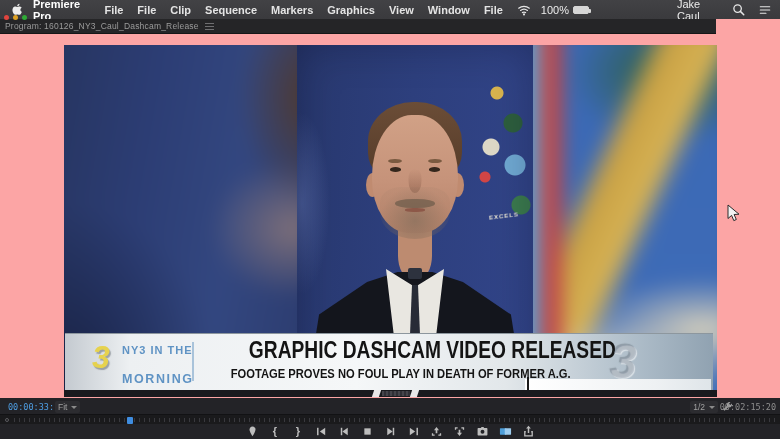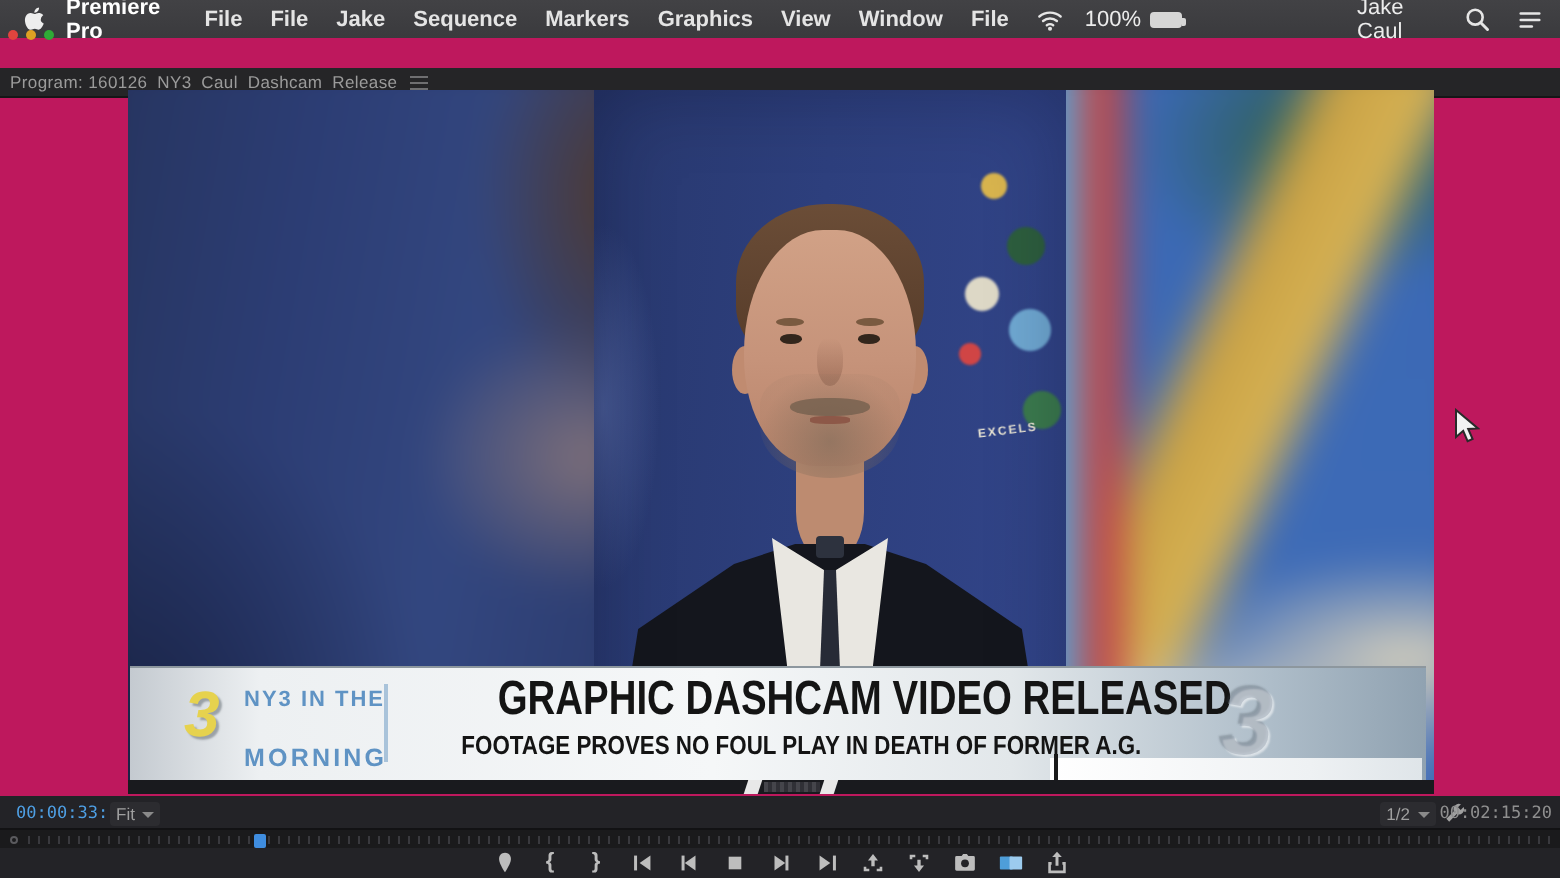--- a/index.html
+++ b/index.html
@@ -1,19 +1,19 @@
 <!DOCTYPE html>
 <html><head>
 <meta charset="utf-8">
 <style>
   * { margin:0; padding:0; box-sizing:border-box; }
   html,body { background:#111; }
   #screen {
     position:relative; width:780px; height:439px; overflow:hidden;
-    background:#be185d; font-family:"Liberation Sans", sans-serif;
+    background:#fca5a5; font-family:"Liberation Sans", sans-serif;
     -webkit-font-smoothing:antialiased;
   }
 
   
   .menubar {
     position:absolute; top:0; left:0; width:780px; height:19px;
     background:linear-gradient(#424245,#3a3a3d);
     display:flex; align-items:center; padding:0 8px;
     color:#ececec; font-size:11px;
   }
@@ -29,21 +29,21 @@
   .menubar .mb-ic + .mb-ic { margin-left:12px; }
   .search-ic { margin-left:0; }
 
   
   .lights { position:absolute; top:15px; left:4px; display:flex; gap:4px; z-index:40; }
   .lights i { width:5px; height:5px; border-radius:50%; display:block; }
   .lt-r { background:#e0443e; } .lt-y { background:#dea123; } .lt-g { background:#2faa36; }
 
   
   .tabbar {
-    position:absolute; top:34px; left:0; width:780px; height:15px;
+    position:absolute; top:19px; left:0; width:716px; height:15px;
     background:#252527; border-bottom:1px solid #161617;
     display:flex; align-items:center; padding-left:5px;
   }
   .tab-label { font-size:8.5px; color:#9b9b9b; letter-spacing:.2px; }
   .panel-menu { width:9px; height:7px; margin-left:6px; display:flex; flex-direction:column; justify-content:space-between; }
   .panel-menu i { display:block; height:1px; background:#6f6f71; }
 
   
   .video { position:absolute; left:64px; top:45px; width:653px; height:352px; overflow:hidden; background:#1a2038; }
   .bg-left, .bg-right, .clip { position:absolute; top:0; height:352px; overflow:hidden; }
@@ -187,21 +187,21 @@
 
 <div id="screen">
 
   <div class="menubar">
     <svg class="apple" viewBox="0 0 14 14">
       <path fill="#eeeeee" d="M11.18 7.44c-.02-1.6 1.3-2.37 1.36-2.41-.74-1.08-1.9-1.23-2.3-1.25-.98-.1-1.91.58-2.4.58-.5 0-1.26-.57-2.07-.55-1.07.02-2.05.62-2.6 1.57-1.1 1.92-.28 4.76.8 6.32.52.76 1.15 1.11 1.97 1.08.79-.03 1.09-.51 2.04-.51.95 0 1.22.51 2.06.5.85-.02 1.39-.77 1.91-1.54.6-.88.84-1.73.86-1.78-.02-.01-1.65-.63-1.63-2.01zM9.6 2.74c.43-.53.73-1.26.65-1.99-.63.03-1.39.42-1.84.94-.4.46-.76 1.21-.66 1.92.7.06 1.41-.36 1.85-.87z"></path>
     </svg>
     <span class="appname">Premiere Pro</span>
     <span class="menu">File</span>
     <span class="menu">File</span>
-    <span class="menu">Jake</span>
+    <span class="menu">Clip</span>
     <span class="menu">Sequence</span>
     <span class="menu">Markers</span>
     <span class="menu">Graphics</span>
     <span class="menu">View</span>
     <span class="menu">Window</span>
     <span class="menu">File</span>
     <span class="spacer"></span>
     <svg class="mb-ic" viewBox="0 0 15 15">
       <g fill="none" stroke="#e6e6e6" stroke-width="1.3" stroke-linecap="round">
         <path d="M1.8 5.6a9 9 0 0 1 11.4 0"></path>

